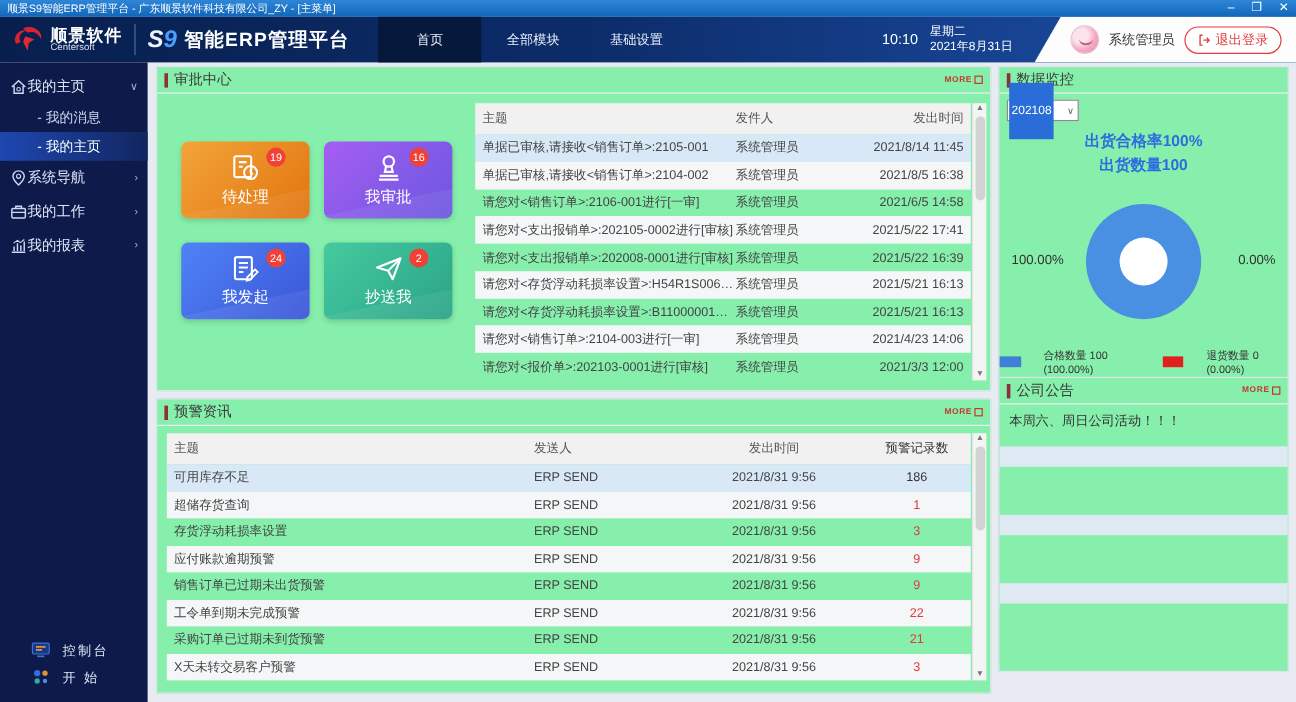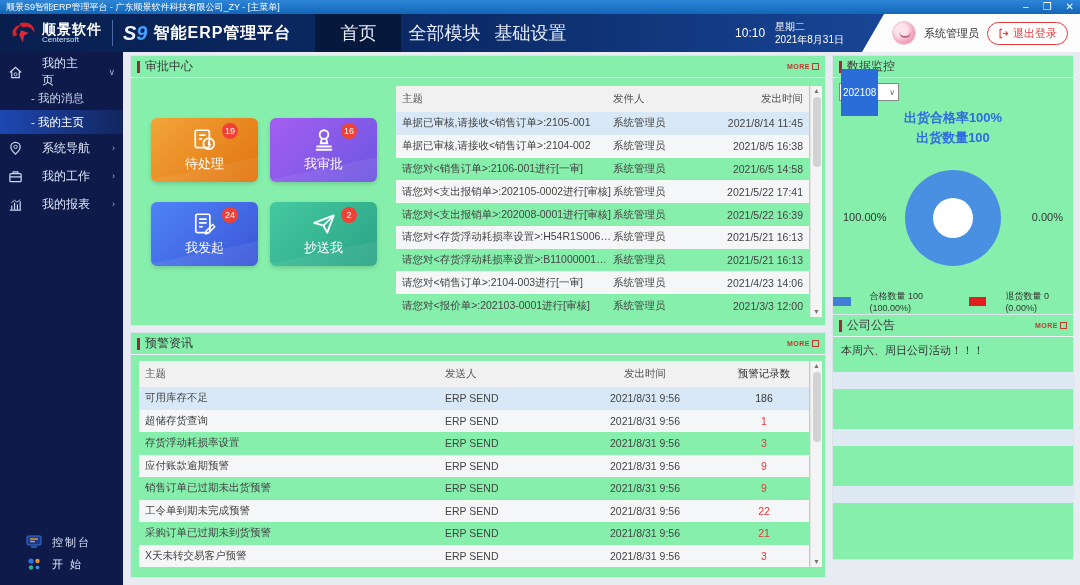--- a/index.html
+++ b/index.html
@@ -23,21 +23,21 @@
   .brand-txt { margin-left:4px; line-height:1; }
   .brand-cn { font-size:14px; font-weight:bold; letter-spacing:1px; }
   .brand-en { font-size:8px; color:#cfe0f5; }
   .brand-divider { width:1px; background:#4a6aa8; margin:6px 10px; }
   .product { display:flex; align-items:center; gap:6px; }
   .s9 { font-size:20px; font-weight:bold; font-style:italic; }
   .s9 .s { color:#eef4fd; } .s9 .n9 { color:#47a0ff; }
   .product-name { font-size:16px; font-weight:bold; letter-spacing:1px; }
   .nav { display:flex; margin-left:24px; }
   .nav-tab { width:86px; display:flex; align-items:center; justify-content:center;
-    font-size:18px; cursor:pointer; color:#e8eefc; }
+    font-size:11px; cursor:pointer; color:#e8eefc; }
   .nav-tab.active { background:#07183d; }
   .header-right { margin-left:auto; display:flex; align-items:center; }
   .clock { font-size:12px; margin-right:10px; }
   .dateblock { font-size:10px; line-height:1.35; margin-right:18px; text-align:left; }
   .user-wedge { height:38px; background:#fdfdfd; color:#333; display:flex;
     align-items:center; gap:8px; padding:0 12px 0 30px;
     clip-path:polygon(22px 0,100% 0,100% 100%,0 100%); }
   .avatar { width:24px; height:24px; border-radius:50%;
     background:radial-gradient(circle at 35% 35%,#fde4ec 0 30%,#f3a8c0 60%,#e98aa8);
     border:1px solid #e8c4d2; position:relative; }
@@ -45,21 +45,21 @@
     border-bottom:2px solid #b9677f; border-radius:0 0 8px 8px; }
   .username { font-size:11px; color:#333; }
   .logout-btn { display:flex; align-items:center; gap:4px; border:1px solid #e23b3b;
     color:#e23b3b; border-radius:12px; padding:3px 10px; font-size:11px;
     background:#fff; cursor:pointer; white-space:nowrap; }
 
   
   .sidebar { position:absolute; left:0; top:52px; width:123px; height:533px;
     background:#0e1a4a; color:#dfe6f8; font-size:12px; }
   .side-group { height:28px; display:flex; align-items:center; padding:0 8px;
-    gap:19px; cursor:pointer; }
+    gap:0; cursor:pointer; }
   .side-group .gicon { width:15px; height:15px; flex:0 0 15px; }
   .side-group .chev { margin-left:auto; font-size:9px; color:#9fb2de; }
   .side-child { height:24px; display:flex; align-items:center; padding-left:31px;
     font-size:11.5px; color:#cdd8f0; cursor:pointer; }
   .side-child.active { background:linear-gradient(90deg,#1d47b0,#12265f); color:#fff; }
   .side-footer { position:absolute; bottom:10px; left:0; width:123px; font-size:11px; }
   .side-footer .frow { display:flex; align-items:center; height:22px; padding-left:52px;
     position:relative; cursor:pointer; letter-spacing:2px; }
   .side-footer .ficon { position:absolute; left:26px; width:16px; height:16px; }
 

